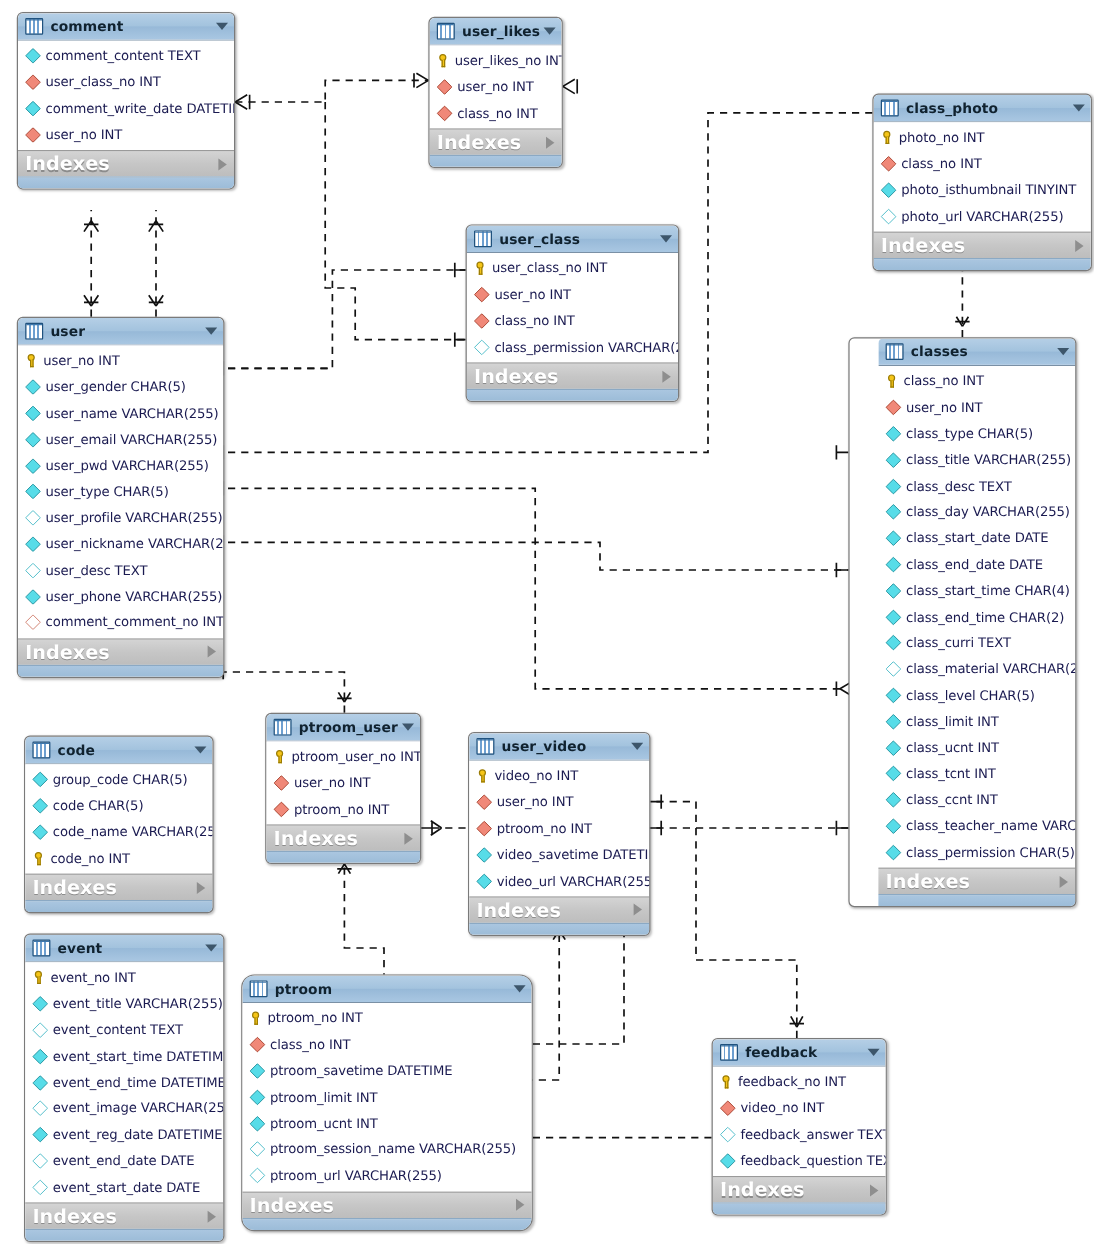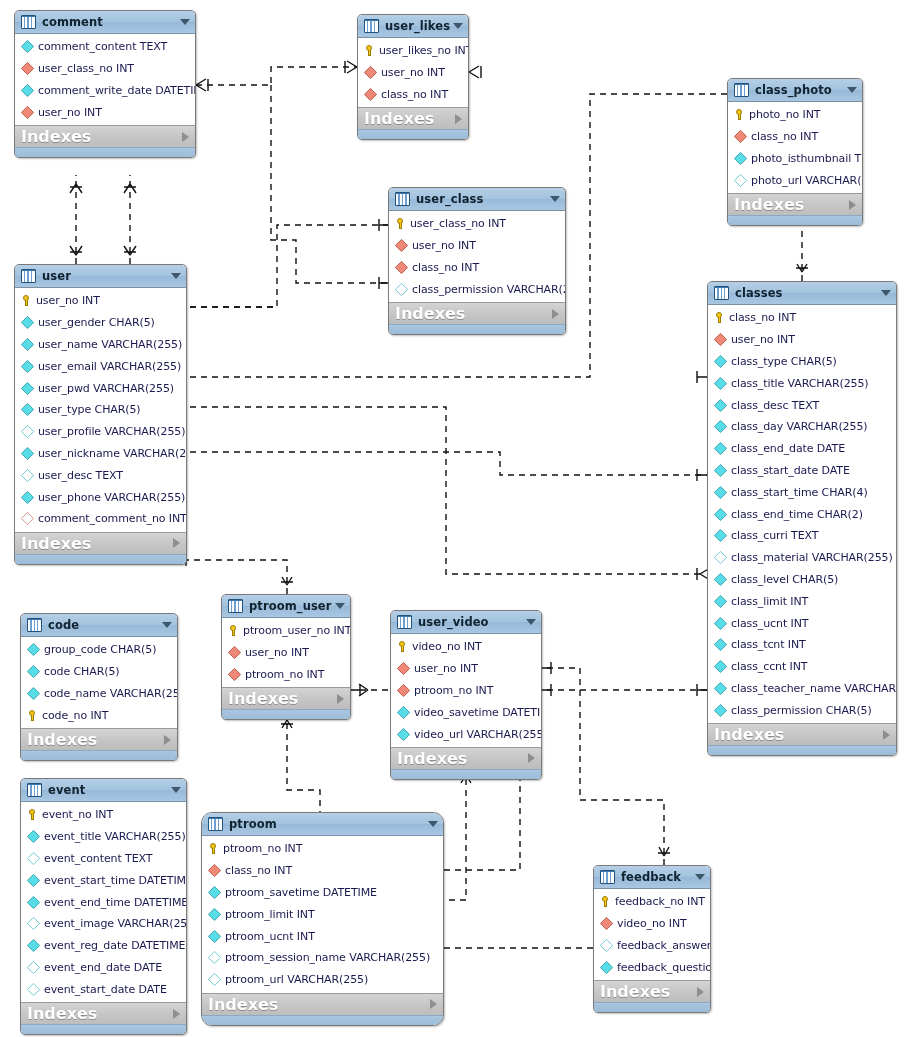--- a/index.html
+++ b/index.html
@@ -236,21 +236,21 @@
           <span class="ci dia fill-red"></span>
           <span class="col-txt">class_no INT</span>
         </div>
       </div>
       <div class="tbl-ft">
         <span class="ft-txt">Indexes</span>
         <span class="ft-arrow"></span>
       </div>
       <div class="tbl-strip"></div>
     </div>
-    <div class="tbl" style="left: 727px; top: 78px; width: 136px;">
+    <div class="tbl" style="left: 727px; top: 78px; width: 183px;">
       <div class="tbl-hd">
         <span class="tbl-ico"></span>
         <span class="tbl-nm">class_photo</span>
         <span class="tbl-arrow"></span>
       </div>
       <div class="cols">
         <div class="col">
           <span class="ci key"></span>
           <span class="col-txt">photo_no INT</span>
         </div>
@@ -354,21 +354,21 @@
           <span class="ci dia open-red"></span>
           <span class="col-txt">comment_comment_no INT</span>
         </div>
       </div>
       <div class="tbl-ft">
         <span class="ft-txt">Indexes</span>
         <span class="ft-arrow"></span>
       </div>
       <div class="tbl-strip"></div>
     </div>
-    <div class="tbl" style="left: 707px; top: 281px; width: 190px;">
+    <div class="tbl" style="left: 707px; top: 281px; width: 190px; padding-left: 24px;">
       <div class="tbl-hd">
         <span class="tbl-ico"></span>
         <span class="tbl-nm">classes</span>
         <span class="tbl-arrow"></span>
       </div>
       <div class="cols">
         <div class="col">
           <span class="ci key"></span>
           <span class="col-txt">class_no INT</span>
         </div>
@@ -387,28 +387,28 @@
         <div class="col">
           <span class="ci dia fill-cyan"></span>
           <span class="col-txt">class_desc TEXT</span>
         </div>
         <div class="col">
           <span class="ci dia fill-cyan"></span>
           <span class="col-txt">class_day VARCHAR(255)</span>
         </div>
         <div class="col">
           <span class="ci dia fill-cyan"></span>
+          <span class="col-txt">class_start_date DATE</span>
+        </div>
+        <div class="col">
+          <span class="ci dia fill-cyan"></span>
           <span class="col-txt">class_end_date DATE</span>
         </div>
         <div class="col">
           <span class="ci dia fill-cyan"></span>
-          <span class="col-txt">class_start_date DATE</span>
-        </div>
-        <div class="col">
-          <span class="ci dia fill-cyan"></span>
           <span class="col-txt">class_start_time CHAR(4)</span>
         </div>
         <div class="col">
           <span class="ci dia fill-cyan"></span>
           <span class="col-txt">class_end_time CHAR(2)</span>
         </div>
         <div class="col">
           <span class="ci dia fill-cyan"></span>
           <span class="col-txt">class_curri TEXT</span>
         </div>
@@ -626,21 +626,21 @@
           <span class="ci dia open-cyan"></span>
           <span class="col-txt">ptroom_url VARCHAR(255)</span>
         </div>
       </div>
       <div class="tbl-ft">
         <span class="ft-txt">Indexes</span>
         <span class="ft-arrow"></span>
       </div>
       <div class="tbl-strip"></div>
     </div>
-    <div class="tbl" style="left: 593px; top: 865px; width: 118px;">
+    <div class="tbl" style="left: 593px; top: 865px; width: 146px;">
       <div class="tbl-hd">
         <span class="tbl-ico"></span>
         <span class="tbl-nm">feedback</span>
         <span class="tbl-arrow"></span>
       </div>
       <div class="cols">
         <div class="col">
           <span class="ci key"></span>
           <span class="col-txt">feedback_no INT</span>
         </div>

